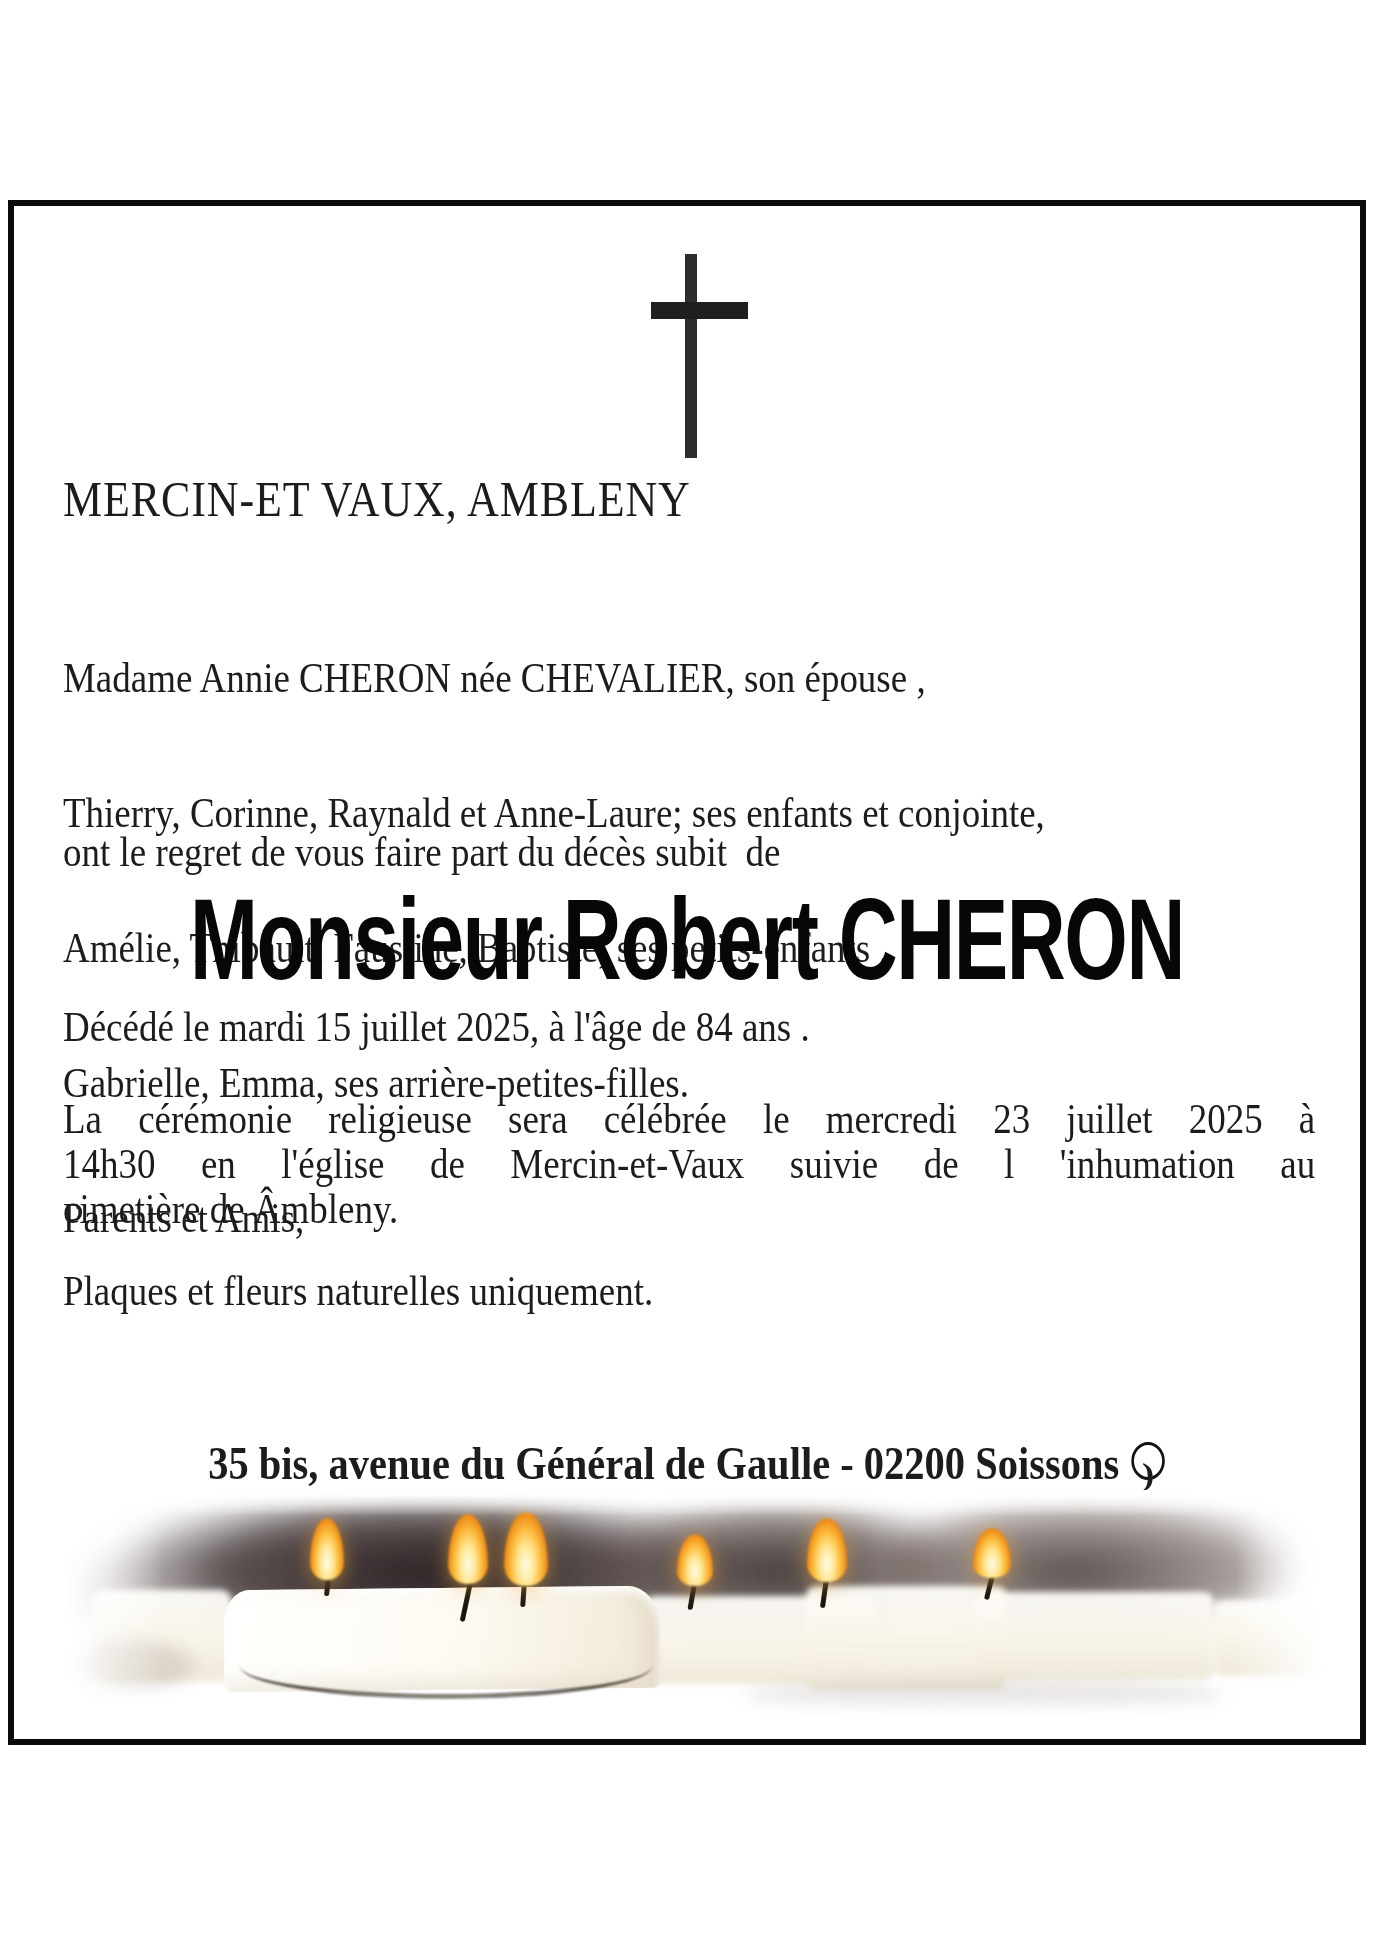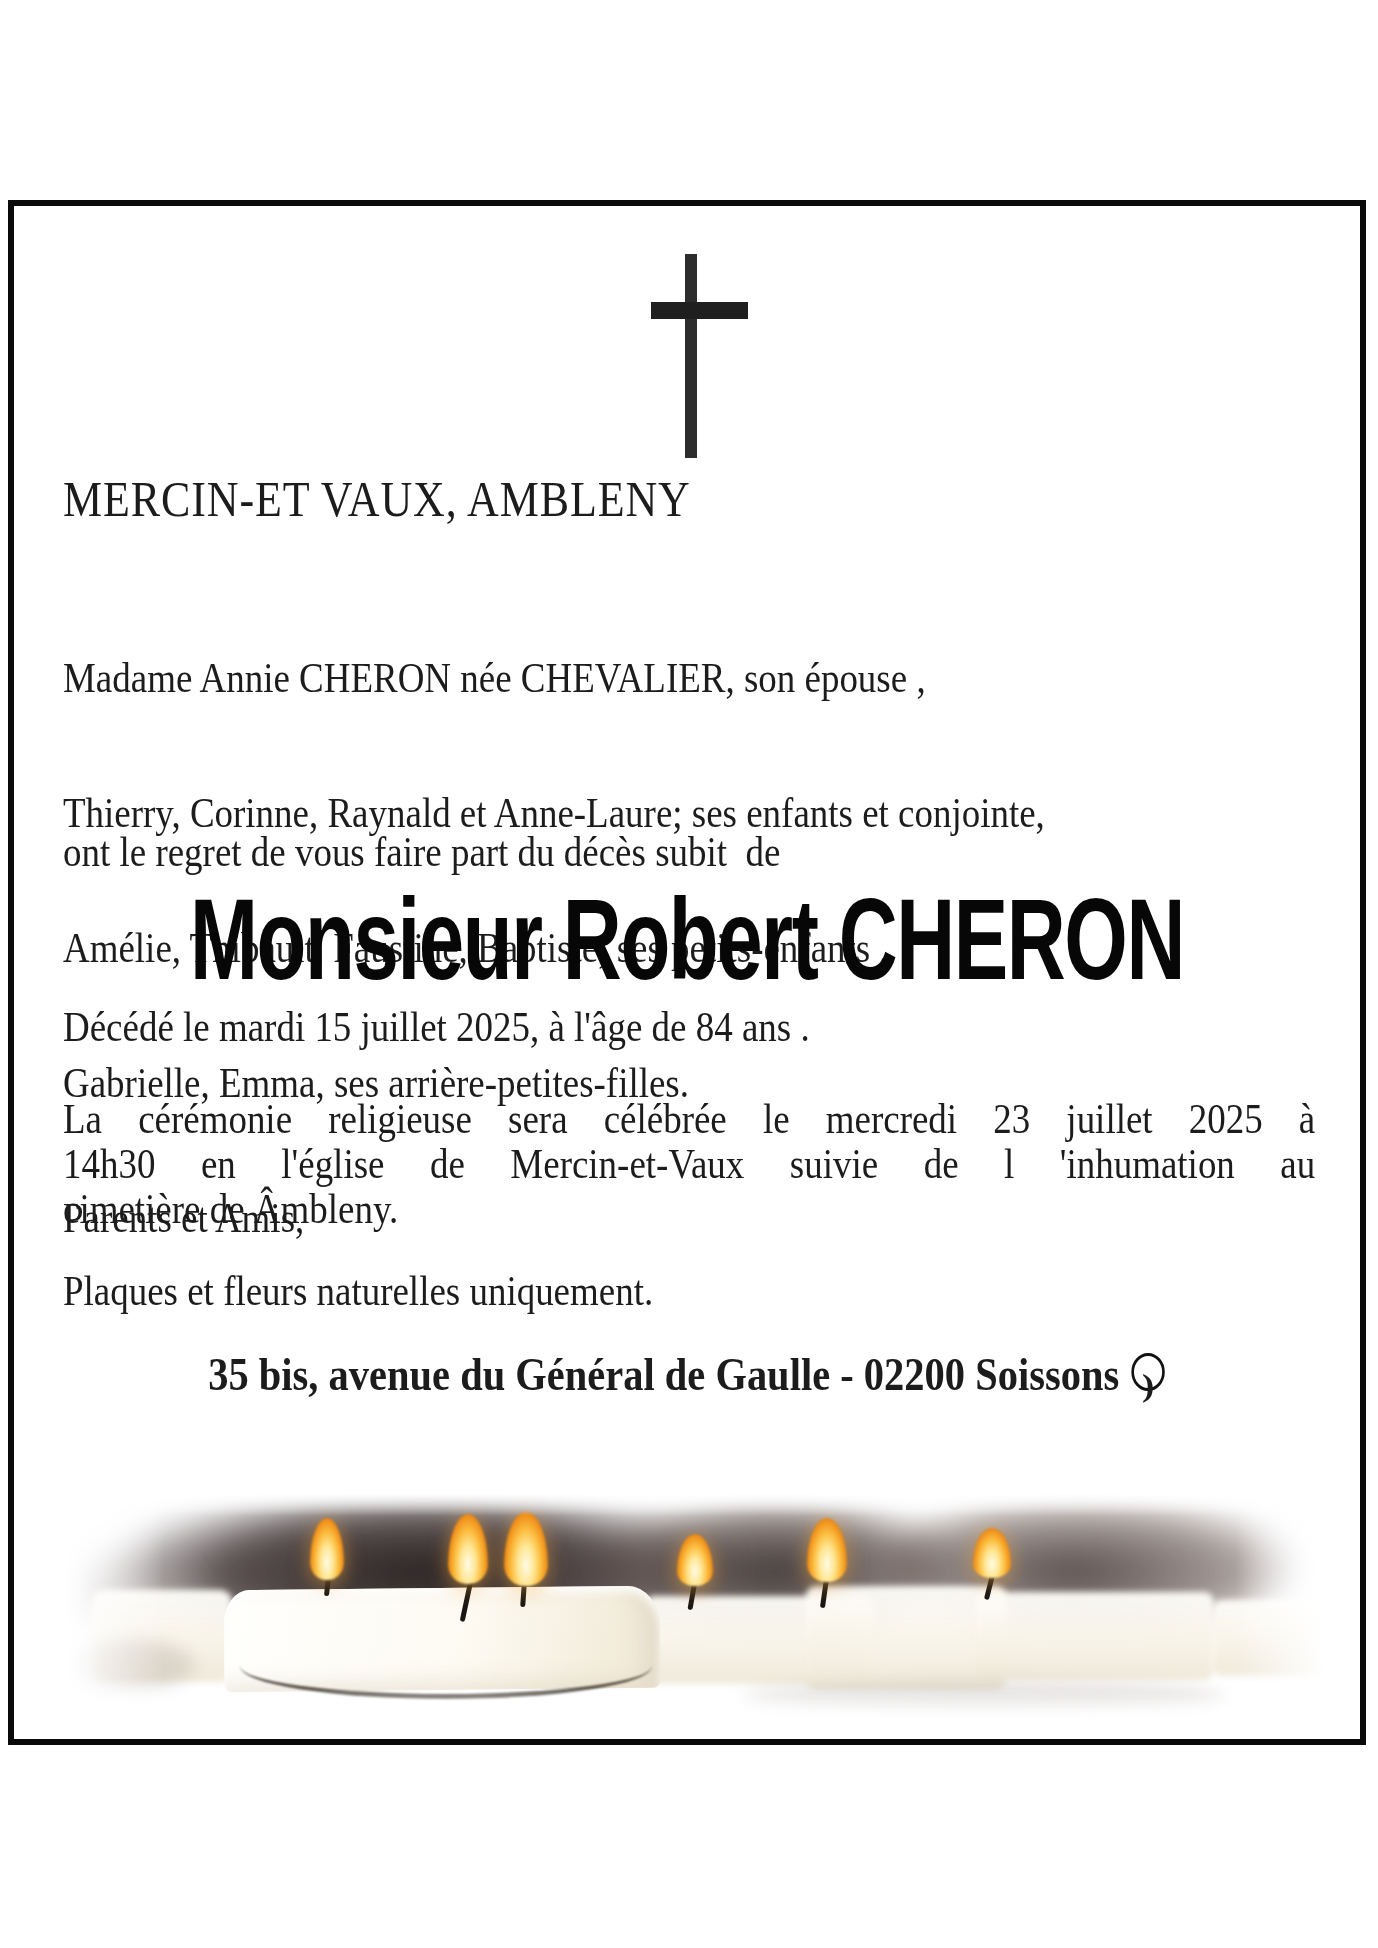--- a/index.html
+++ b/index.html
@@ -30,21 +30,21 @@
     font-family:"Liberation Sans", sans-serif; font-weight:700; font-size:115px; line-height:115px;
     letter-spacing:-2px; color:#070707;
     transform:translateX(-50%) scaleX(0.71);
   }
   .justblock { position:absolute; left:49px; top:891px; width:1423px; transform:scaleX(0.88); transform-origin:0 0; }
   .jline { text-align:justify; text-align-last:justify; font-size:42px; line-height:45px; white-space:normal; }
   .jlast { text-align:left;  text-align-last:left; font-size:42px; line-height:45px; }
   .cline { position:absolute; left:0; width:100%; text-align:center; font-weight:700; }
   .cline > span { display:inline-block; transform:scaleX(0.88); transform-origin:50% 50%; font-size:46px; line-height:50px; white-space:nowrap; }
   .pompes { top:1144px; }
-  .address { top:1144px;text-decoration:underline; }
+  .address { top:1233px;text-decoration:underline; }
   .phone   { top:1229px; }
   .phone-icon {
     display:inline-block; width:38px; height:38px; border:3px solid #111; border-radius:50%;
     vertical-align:-6px; margin-left:14px; text-align:center; box-sizing:border-box;
   }
   .phone-icon > i { font-style:normal; font-weight:700; font-size:31px; line-height:32px; display:inline-block; transform:scaleX(1.35); }
   
   .candles { position:absolute; left:30px; top:1284px; width:1292px; height:250px; overflow:hidden; background:#fff; }
   .smoke { position:absolute; border-radius:50%; filter:blur(14px); }
   .smoke.s1 { left:60px;  top:0px;   width:640px; height:150px; background:radial-gradient(ellipse at 50% 55%, rgba(35,27,27,0.97) 0%, rgba(62,50,50,0.85) 45%, rgba(255,255,255,0) 74%); }

